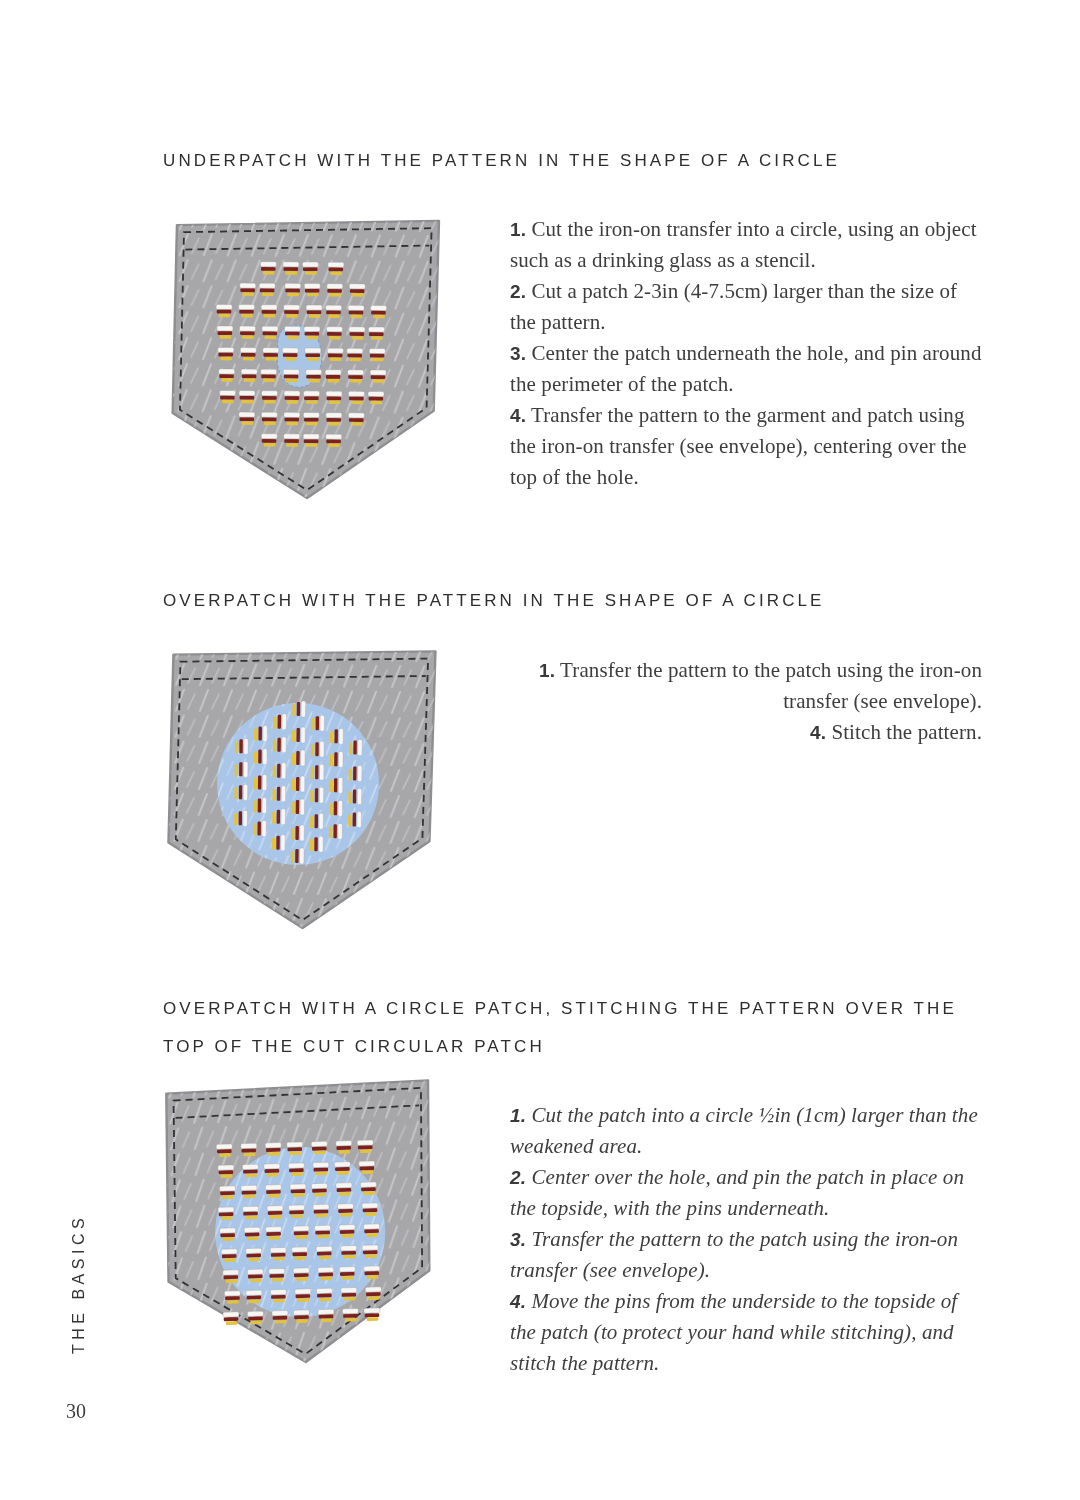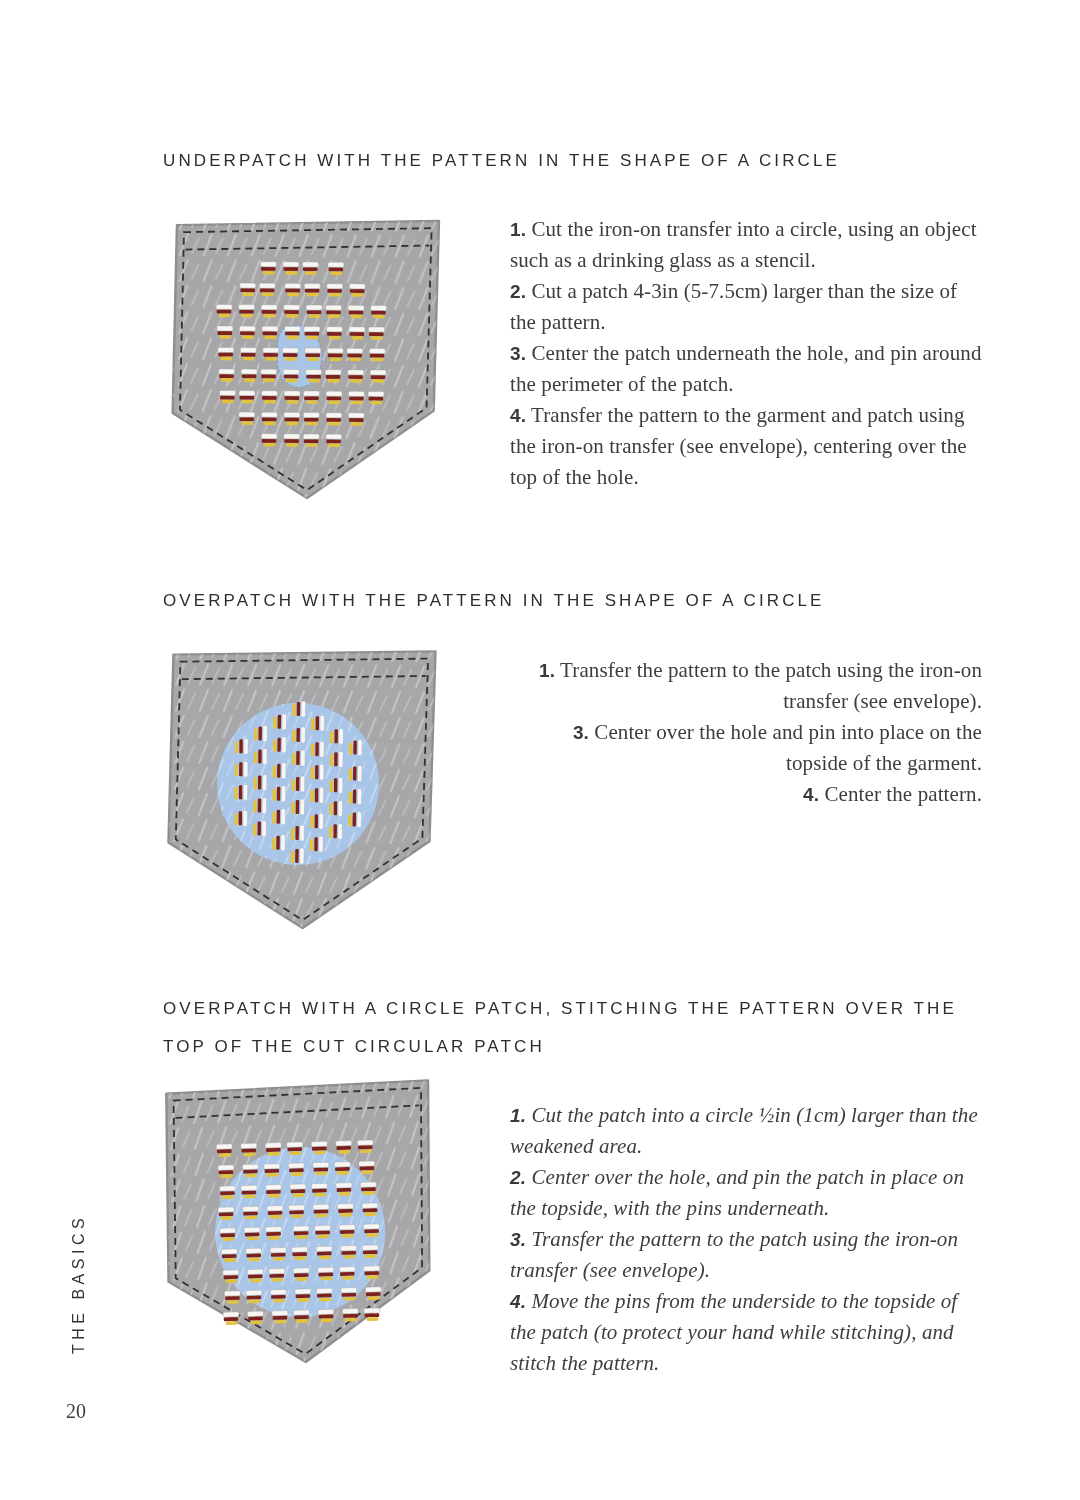--- a/index.html
+++ b/index.html
@@ -274,21 +274,21 @@
           <rect x="154.35" y="237.4" width="11.6" height="3.4" rx="1.2" fill="#e3c33c"></rect>
           <rect x="174.25" y="228" width="16" height="5" rx="1.6" fill="#f7f6f2" stroke="#9a9a9c" stroke-width="0.4"></rect>
           <rect x="174.85" y="233.4" width="14.6" height="3.6" rx="1.2" fill="#7e211b"></rect>
           <rect x="176.85" y="237.4" width="11.6" height="3.4" rx="1.2" fill="#e3c33c"></rect>
         </g>
       </svg>
   </div>
 
   <ol class="steps" id="steps-1">
       <li><strong class="step-num">1.</strong><span> Cut the iron-on transfer into a circle, using an object such as a drinking glass as a stencil.</span></li>
-      <li><strong class="step-num">2.</strong><span> Cut a patch 4-3in (5-7.5cm) larger than the size of the pattern.</span></li>
+      <li><strong class="step-num">2.</strong><span> Cut a patch 2-3in (4-7.5cm) larger than the size of the pattern.</span></li>
       <li><strong class="step-num">3.</strong><span> Center the patch underneath the hole, and pin around the perimeter of the patch.</span></li>
       <li><strong class="step-num">4.</strong><span> Transfer the pattern to the garment and patch using the iron-on transfer (see envelope), centering over the top of the hole.</span></li>
     </ol>
 
   <h2 class="section-heading" id="heading-2">OVERPATCH WITH THE PATTERN IN THE SHAPE OF A CIRCLE</h2>
 
   <div class="figure" id="figure-2">
     <svg width="310" height="316" viewBox="0 0 310 316">
         <defs>
           <pattern id="hatch1" width="24" height="26" patternUnits="userSpaceOnUse">
@@ -417,22 +417,21 @@
           <rect x="209.3" y="152" width="4.4" height="16" rx="1.6" fill="#f7f6f2" stroke="#8fa6c2" stroke-width="0.4"></rect>
           <rect x="200.5" y="178" width="3.4" height="12" rx="1.2" fill="#e3c33c"></rect>
           <rect x="204.9" y="176" width="3.4" height="14" rx="1.2" fill="#7e211b"></rect>
           <rect x="209.3" y="175" width="4.4" height="16" rx="1.6" fill="#f7f6f2" stroke="#8fa6c2" stroke-width="0.4"></rect>
         </g>
       </svg>
   </div>
 
   <ol class="steps" id="steps-2">
       <li><strong class="step-num">1.</strong><span> Transfer the pattern to the patch using the iron-on transfer (see envelope).</span></li>
-      <li><strong class="step-num">3.</strong><span> Center over the hole and pin into place on the topside of the garment.</span></li>
-      <li><strong class="step-num">4.</strong><span> Center the pattern.</span></li>
+      <li><strong class="step-num">4.</strong><span> Stitch the pattern.</span></li>
     </ol>
 
   <h2 class="section-heading" id="heading-3">OVERPATCH WITH A CIRCLE PATCH, STITCHING THE PATTERN OVER THE TOP OF THE CUT CIRCULAR PATCH</h2>
 
   <div class="figure" id="figure-3">
     <svg width="310" height="320" viewBox="0 0 310 320">
         <defs>
           <pattern id="hatch2" width="24" height="26" patternUnits="userSpaceOnUse">
             <line x1="3" y1="24" x2="11" y2="3" stroke="#c6c6c9" stroke-width="2" stroke-linecap="round"></line>
             <line x1="15" y1="22" x2="22" y2="7" stroke="#c6c6c9" stroke-width="1.6" stroke-linecap="round" opacity="0.8"></line>
@@ -644,15 +643,15 @@
 
   <ol class="steps" id="steps-3">
       <li><strong class="step-num">1.</strong><span> Cut the patch into a circle ½in (1cm) larger than the weakened area.</span></li>
       <li><strong class="step-num">2.</strong><span> Center over the hole, and pin the patch in place on the topside, with the pins underneath.</span></li>
       <li><strong class="step-num">3.</strong><span> Transfer the pattern to the patch using the iron-on transfer (see envelope).</span></li>
       <li><strong class="step-num">4.</strong><span> Move the pins from the underside to the topside of the patch (to protect your hand while stitching), and stitch the pattern.</span></li>
     </ol>
 
   <div class="sidebar-label">THE BASICS</div>
 
-  <div class="page-number">20</div>
+  <div class="page-number">30</div>
 
 </main>
 
 </body></html>

